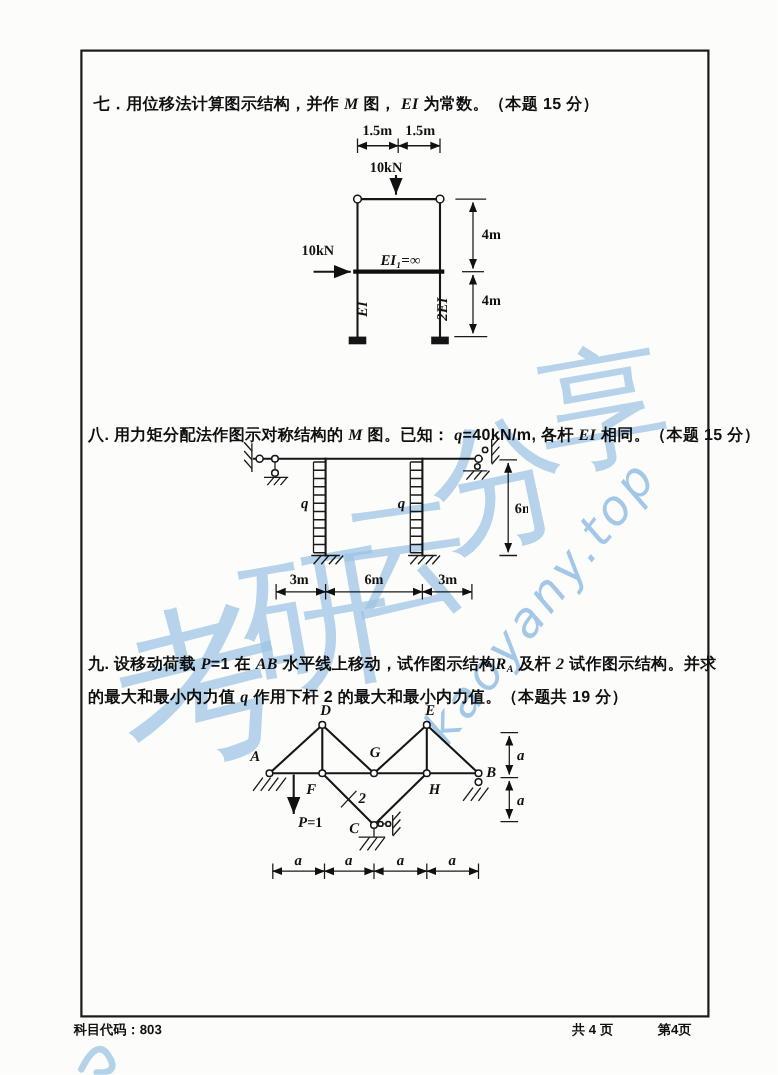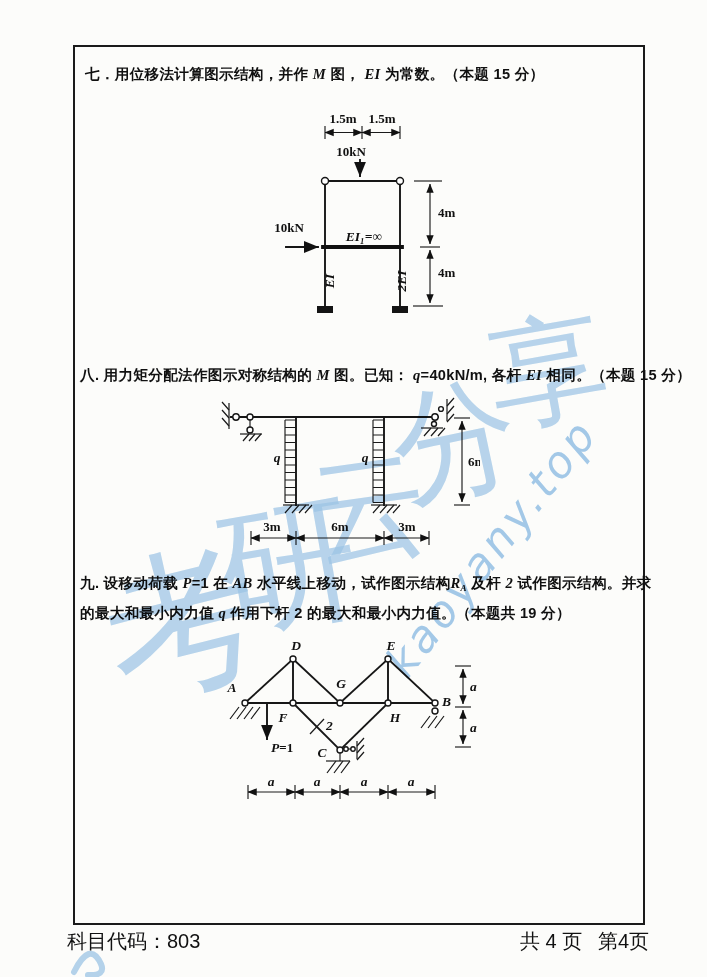--- a/index.html
+++ b/index.html
@@ -7,29 +7,29 @@
     width:707px;height:977px;position:relative;overflow:hidden;
     background:#fcfcfa;color:#111;
     font-family:"Liberation Sans","DejaVu Sans",sans-serif;
   }
   .page-border{
     position:absolute;left:73px;top:45px;width:568px;height:876px;
     border:2px solid #1a1a1a;background:transparent;
   }
   .prob{
     position:absolute;font-size:14.6px;font-weight:600;letter-spacing:.3px;
-    white-space:nowrap;color:#101010;
+    white-space:nowrap;color:#101010;margin-top:20px;
   }
   .mvar{
     font-family:"Liberation Serif","DejaVu Serif",serif;
     font-style:italic;font-weight:700;
   }
   .msub{font-size:.62em;vertical-align:-0.28em;}
   .fig{position:absolute;}
-  .footer-item{position:absolute;font-size:20px;font-weight:400;white-space:nowrap;text-align:center;}
+  .footer-item{position:absolute;font-size:12px;font-weight:700;white-space:nowrap;text-align:center;}
   
   .mem{stroke:#161616;stroke-width:1.9;stroke-linecap:square;fill:none;}
   .thick{stroke:#101010;stroke-width:3.8;stroke-linecap:square;fill:none;}
   .thin{stroke:#1a1a1a;stroke-width:1.15;fill:none;}
   .hatch{stroke:#1a1a1a;stroke-width:1.2;fill:none;}
   .nodec{fill:#fff;stroke:#161616;stroke-width:1.4;}
   .blk{fill:#141414;stroke:none;}
   .dimtxt{font:bold 13px "Liberation Serif","DejaVu Serif",serif;fill:#111;}
   .vartxt{font:italic 13.5px "Liberation Serif","DejaVu Serif",serif;font-weight:600;fill:#111;}
   

